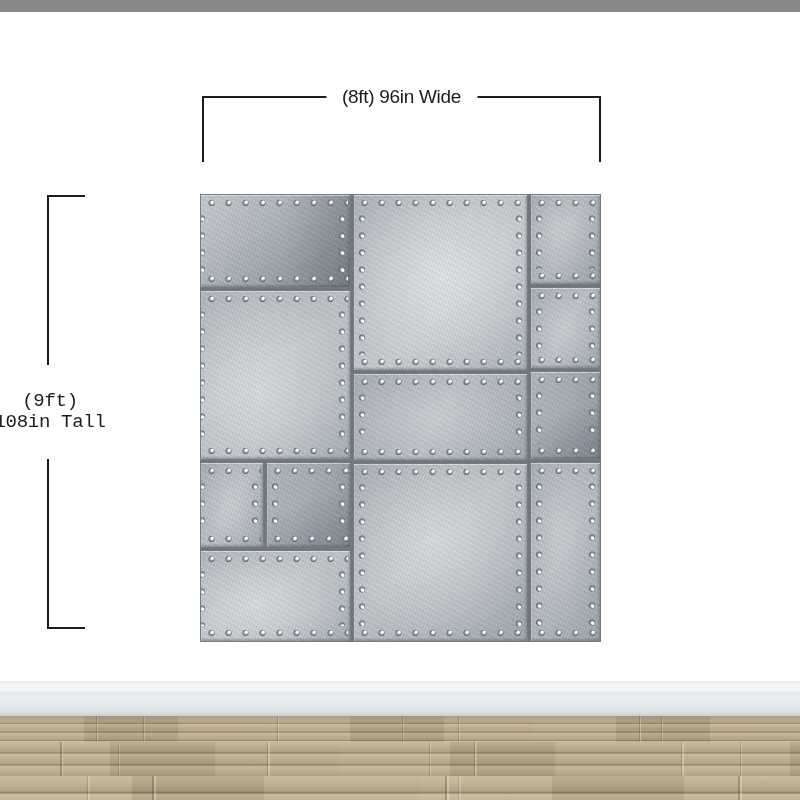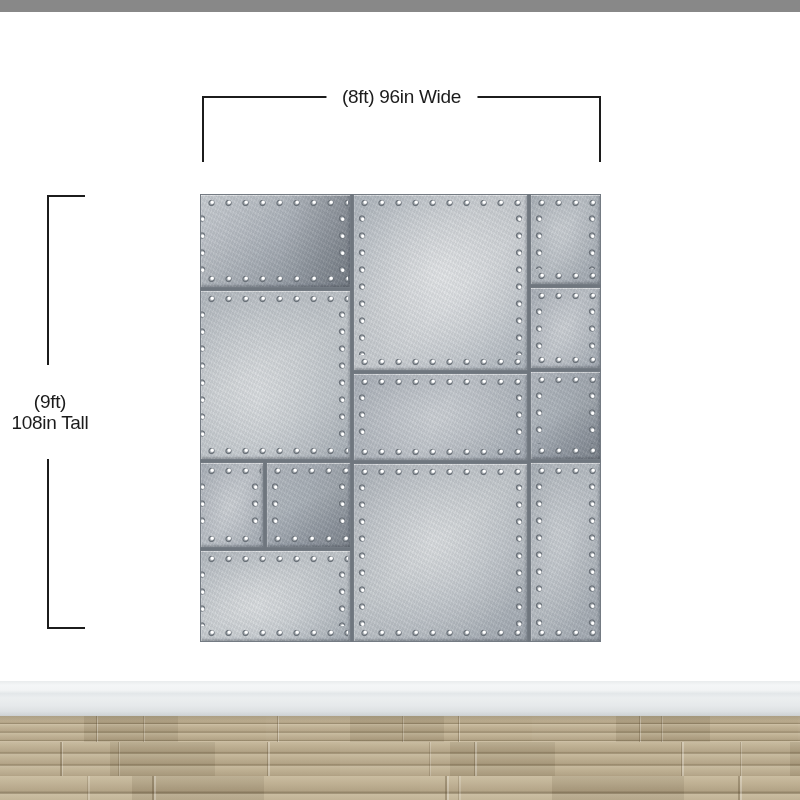--- a/index.html
+++ b/index.html
@@ -74,21 +74,21 @@
       radial-gradient(3.6px 3.6px at 6px 8.5px,#c6cacd 20%,#666d75 72%,rgba(102,109,117,0) 100%);}
   .rl{left:2px}.rr{right:2px}
   .cut-l>.rl{left:-5px}
 
   
   .dim-w{position:absolute;left:202px;top:84px;width:399px;height:66px;box-sizing:border-box;
     border-top:2px solid #1c1c1c;border-left:2px solid #1c1c1c;border-right:2px solid #1c1c1c;}
   .dim-w .lbl{position:absolute;left:50%;top:-1px;transform:translate(-50%,-50%);
     background:#ffffff;padding:3px 16px;font-size:19px;letter-spacing:-0.3px;color:#1b1b1b;white-space:nowrap;}
   .dim-h{position:absolute;left:47px;top:183px;width:38px;height:434px;box-sizing:border-box;
-    border-left:2px solid #1c1c1c;border-top:2px solid #1c1c1c;border-bottom:2px solid #1c1c1c;}
+    border-left:2px solid #1c1c1c;border-top:2px solid #1c1c1c;border-bottom:2px solid #1c1c1c;font-family:Liberation Mono, monospace;}
   .dim-h .lblv{position:absolute;left:1px;top:50%;transform:translate(-50%,-50%);
     background:#ffffff;padding:26px 6px;font-size:19px;letter-spacing:-0.3px;line-height:21px;
     color:#1b1b1b;text-align:center;white-space:nowrap;}
   .lblv span{display:block;}
 </style>
 </head>
 <body>
 
 <div class="stage">
 

